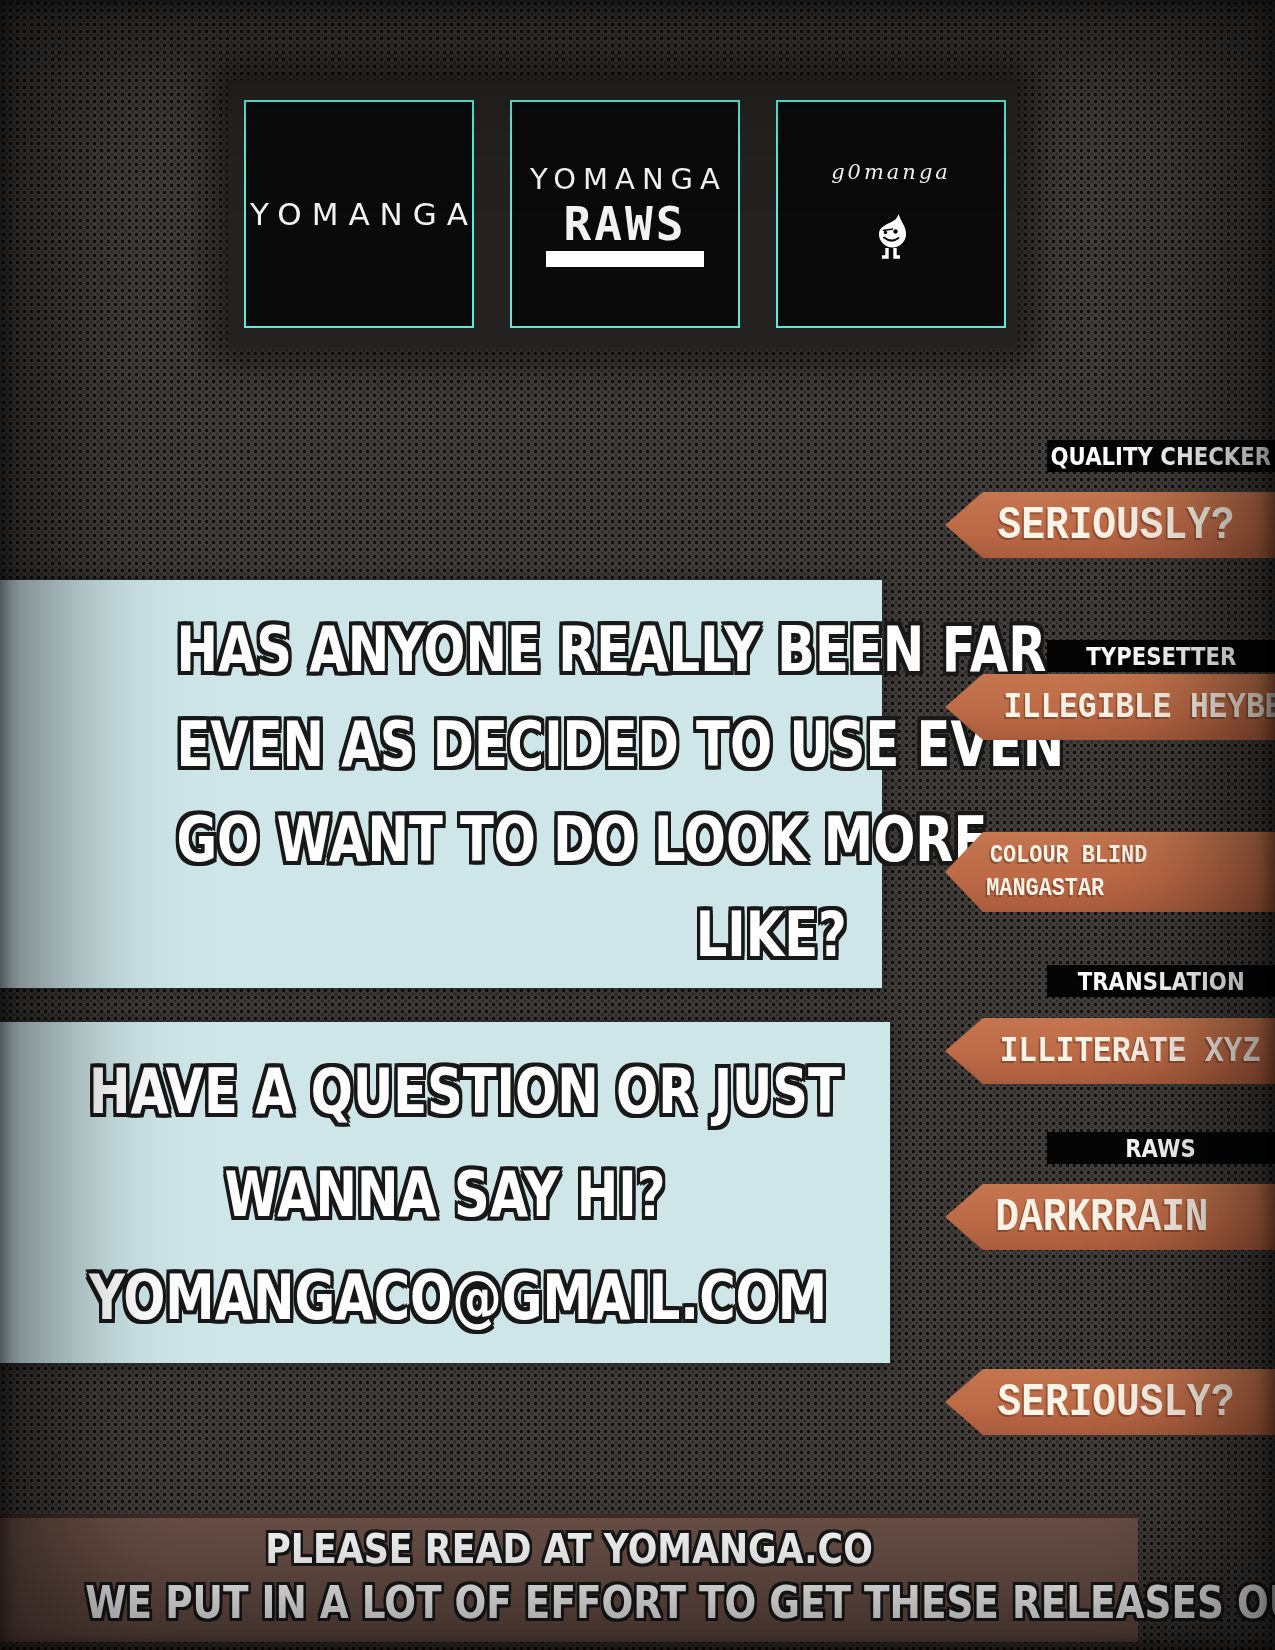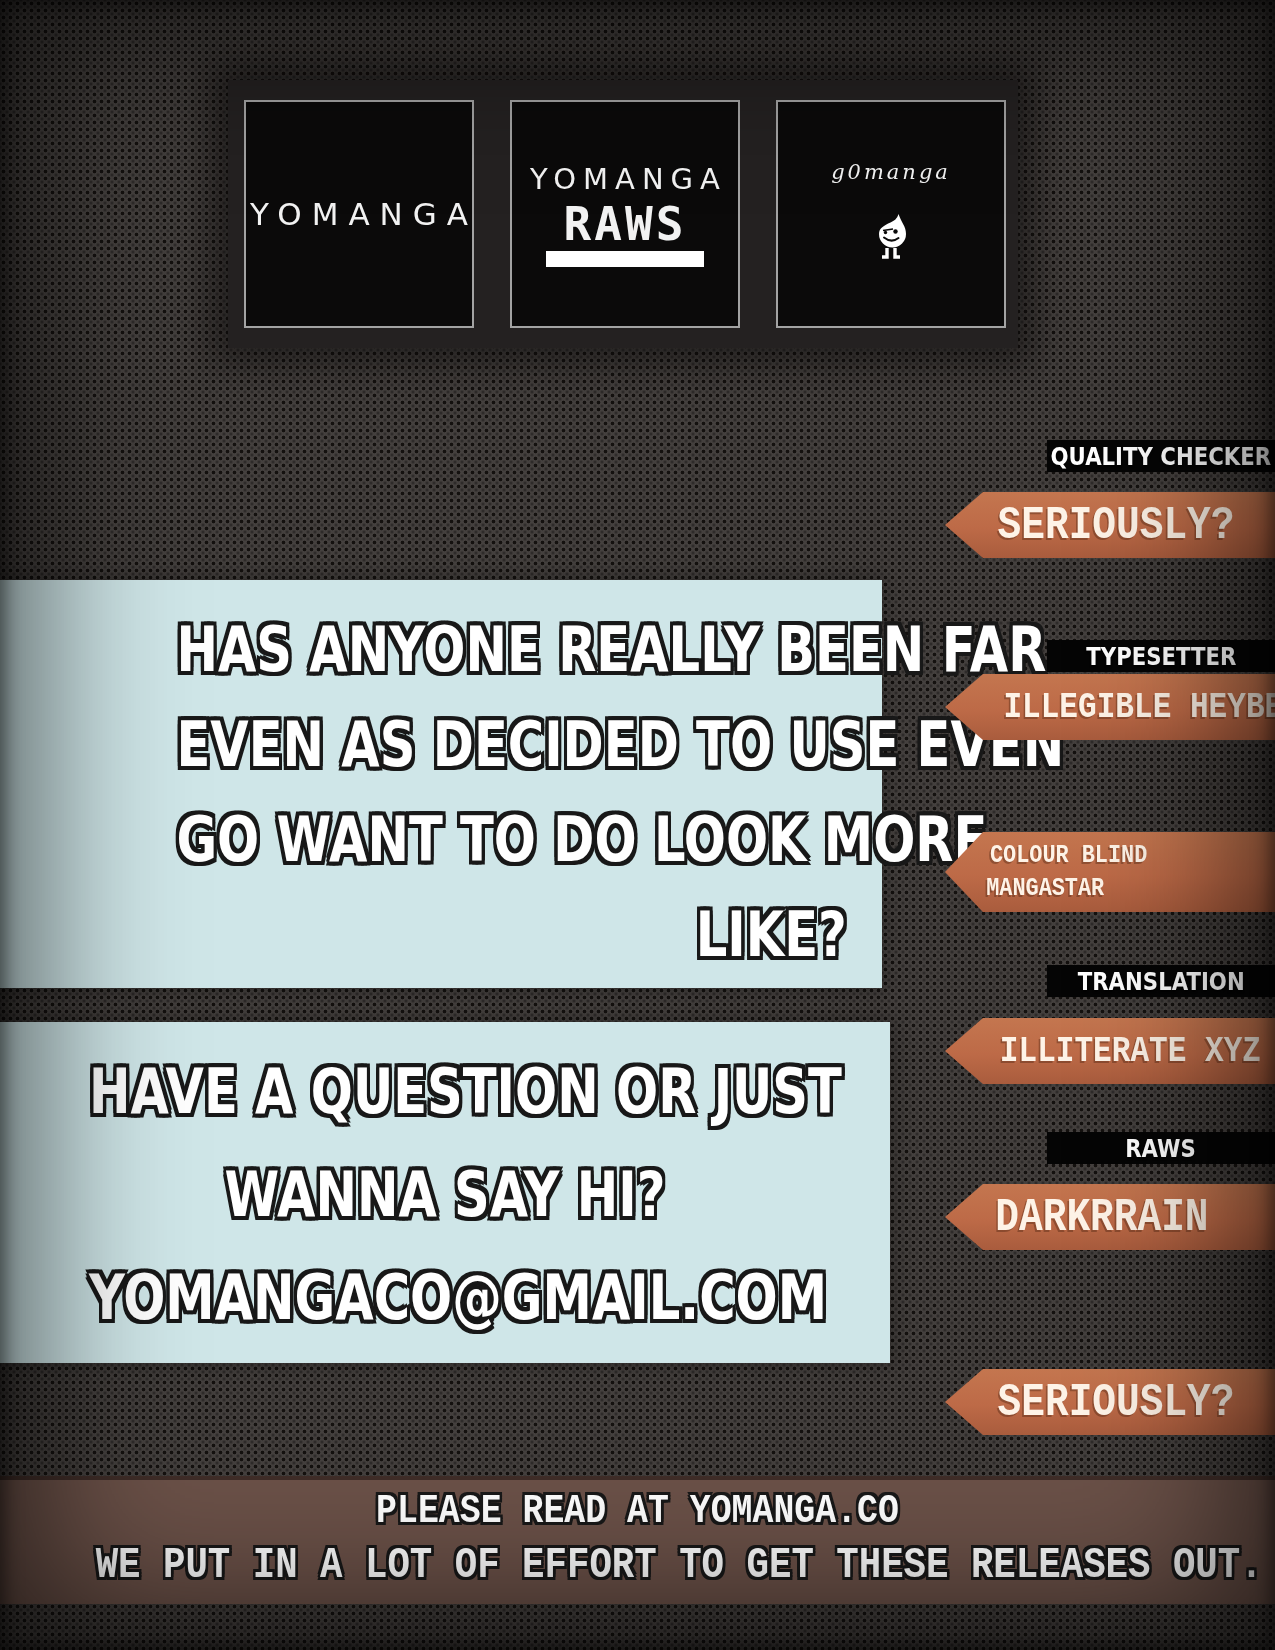--- a/index.html
+++ b/index.html
@@ -23,21 +23,21 @@
 
   
   .logo-strip{
     position:absolute;left:228px;top:80px;width:790px;height:268px;
     background:#242121;
     box-shadow:0 0 34px 16px rgba(10,8,7,.55);
     z-index:5;
   }
   .logo-box{
     position:absolute;top:20px;width:230px;height:228px;
-    background:#0b0a0a;border:2px solid #a3a3a3;box-sizing:border-box;
+    background:#0b0a0a;border:2px solid #5eead4;box-sizing:border-box;
     display:flex;flex-direction:column;align-items:center;justify-content:center;
     color:#f2f2f2;
   }
   .logo-box.b1{left:16px;}
   .logo-box.b2{left:282px;}
   .logo-box.b3{left:548px;}
   .logo-yomanga{font-size:31px;letter-spacing:10px;font-weight:500;text-indent:10px;}
   .logo-yomanga.small{font-size:29px;letter-spacing:7px;text-indent:7px;}
   .raws-wrap{display:flex;flex-direction:column;align-items:center;margin-top:6px;}
   .raws-text{font-size:46px;font-weight:800;letter-spacing:3px;line-height:44px;
@@ -102,24 +102,23 @@
     text-shadow:-2px 2px 0 rgba(60,25,10,.35);
   }
   .h1line{height:66px;}
   .h2line{height:80px;}
   .fs-big .txt{font-size:47px;}
   .fs-mid .txt{font-size:37px;}
   .fs-two .txt{font-size:26px;line-height:33px;}
 
   
   .footer{
-    position:absolute;left:0;top:1476px;width:1275px;height:128px;z-index:8;
+    position:absolute;left:0;top:1514px;width:1138px;height:128px;z-index:8;
     background:#6b5148;border-top:4px solid rgba(20,10,8,.5);box-sizing:border-box;
     font-weight:700;
-    font-family:Liberation Mono, monospace;
   }
   .footer .f1{
     margin-top:6px;font-size:41px;line-height:50px;text-align:center;
     transform:scaleX(.85);transform-origin:50% 50%;white-space:nowrap;
   }
   .footer .f2{
     font-size:44px;line-height:58px;text-align:center;
     transform:scaleX(.85);transform-origin:50% 50%;white-space:nowrap;
   }
 </style>

